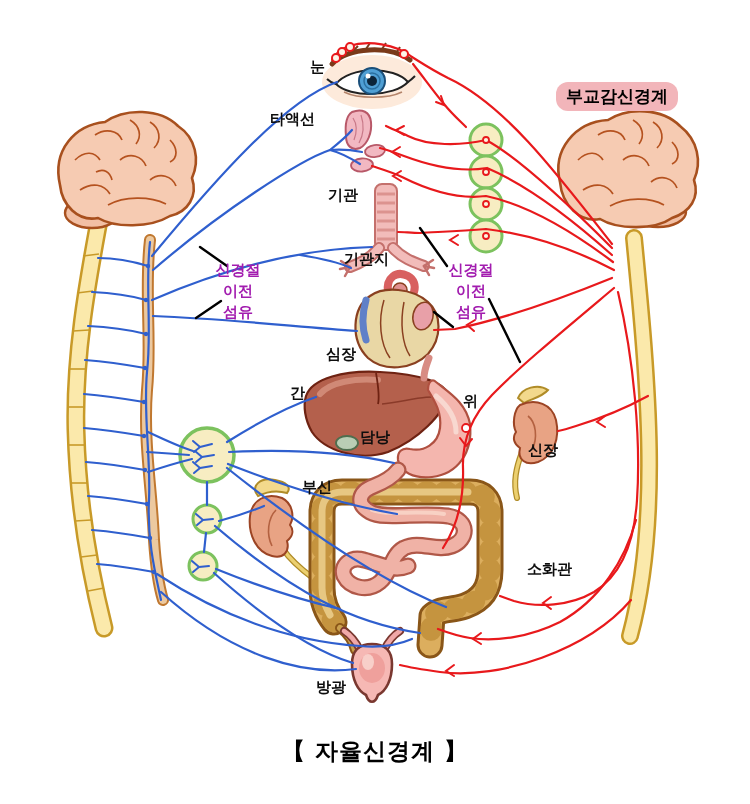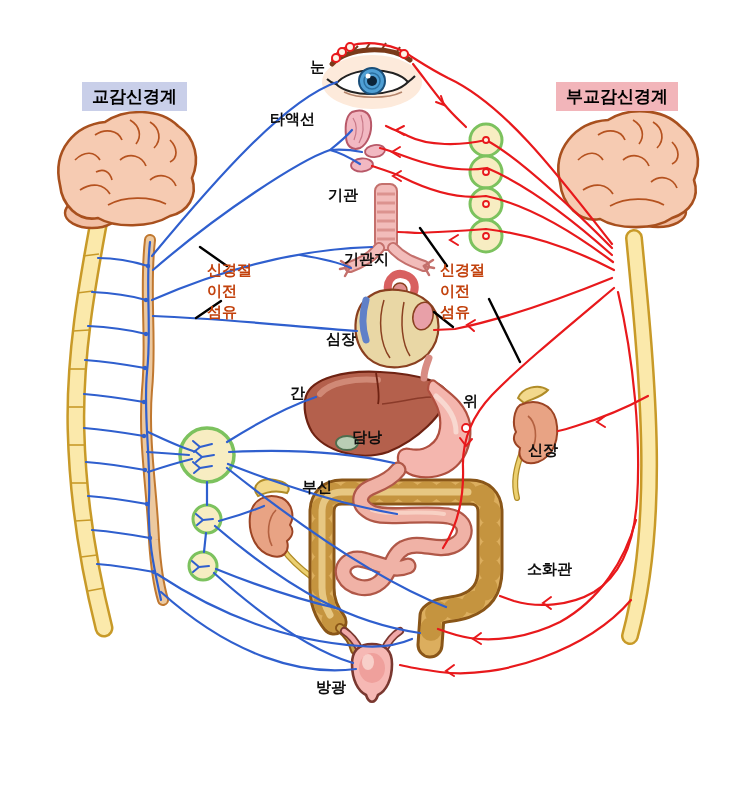--- a/index.html
+++ b/index.html
@@ -2,23 +2,23 @@
 <html><head>
 <meta charset="utf-8">
 <style>
   html,body{margin:0;padding:0;background:#fff;}
   .stage{position:relative;width:750px;height:804px;background:#ffffff;
          font-family:"DejaVu Sans",sans-serif;overflow:hidden;}
   .stage svg{position:absolute;left:0;top:0;}
   .lbl{position:absolute;font-size:15px;font-weight:700;color:#0d0d0d;white-space:nowrap;}
   .hdr{position:absolute;font-size:17px;font-weight:700;color:#000;padding:3px 10px;}
   .hdr-left{left:82px;top:82px;background:#c9cfe9;}
-  .hdr-right{left:556px;top:82px;background:#f2b5ba;}
-  .pre{position:absolute;font-size:15px;font-weight:700;color:#c2410c;
-       text-align:left;line-height:21px;width:62px;}
+  .hdr-right{left:556px;top:82px;background:#f2b5ba;border-radius:12px;}
+  .pre{position:absolute;font-size:15px;font-weight:700;color:#a21caf;
+       text-align:center;line-height:21px;width:62px;}
   .title{position:absolute;left:0;right:0;top:736px;text-align:center;
          font-size:23px;font-weight:700;color:#000;letter-spacing:1px;}
 </style>
 </head>
 <body>
 
 <div class="stage">
 
 <svg width="750" height="804" viewBox="0 0 750 804">
 
@@ -312,40 +312,40 @@
 
   <g stroke="#000" stroke-width="2.4" stroke-linecap="round">
     <path d="M200,247 L227,266"></path>
     <path d="M196,318 L221,301"></path>
     <path d="M420,228 L447,266"></path>
     <path d="M434,312 L453,327"></path>
     <path d="M489,299 L520,362"></path>
   </g>
 </svg>
 
-  <div class="hdr hdr-left">교감신경계</div>
   <div class="hdr hdr-right">부교감신경계</div>
 
   <div class="lbl" style="left:310px;top:58px;">눈</div>
   <div class="lbl" style="left:270px;top:110px;">타액선</div>
   <div class="lbl" style="left:328px;top:186px;">기관</div>
   <div class="lbl" style="left:296px;top:250px;margin-left:48px;">기관지</div>
-  <div class="lbl" style="left:326px;top:330px;text-align:center;">심장</div>
+  <div class="lbl" style="left:326px;top:345px;text-align:center;">심장</div>
   <div class="lbl" style="left:290px;top:384px;">간</div>
-  <div class="lbl" style="left:352px;top:428px;">담낭</div>
+  <div class="lbl" style="left:360px;top:428px;">담낭</div>
   <div class="lbl" style="left:463px;top:392px;">위</div>
   <div class="lbl" style="left:528px;top:441px;">신장</div>
   <div class="lbl" style="left:302px;top:478px;">부신</div>
   <div class="lbl" style="left:503px;top:560px;padding-left:24px;">소화관</div>
   <div class="lbl" style="left:316px;top:678px;">방광</div>
 
   <div class="pre" style="left:207px;top:260px;">
     <div>신경절</div>
     <div>이전</div>
     <div>섬유</div>
   </div>
   <div class="pre" style="left:440px;top:260px;">
     <div>신경절</div>
     <div>이전</div>
     <div>섬유</div>
   </div>
 
+  <div class="title">【 자율신경계 】</div>
 </div>
 
 </body></html>

